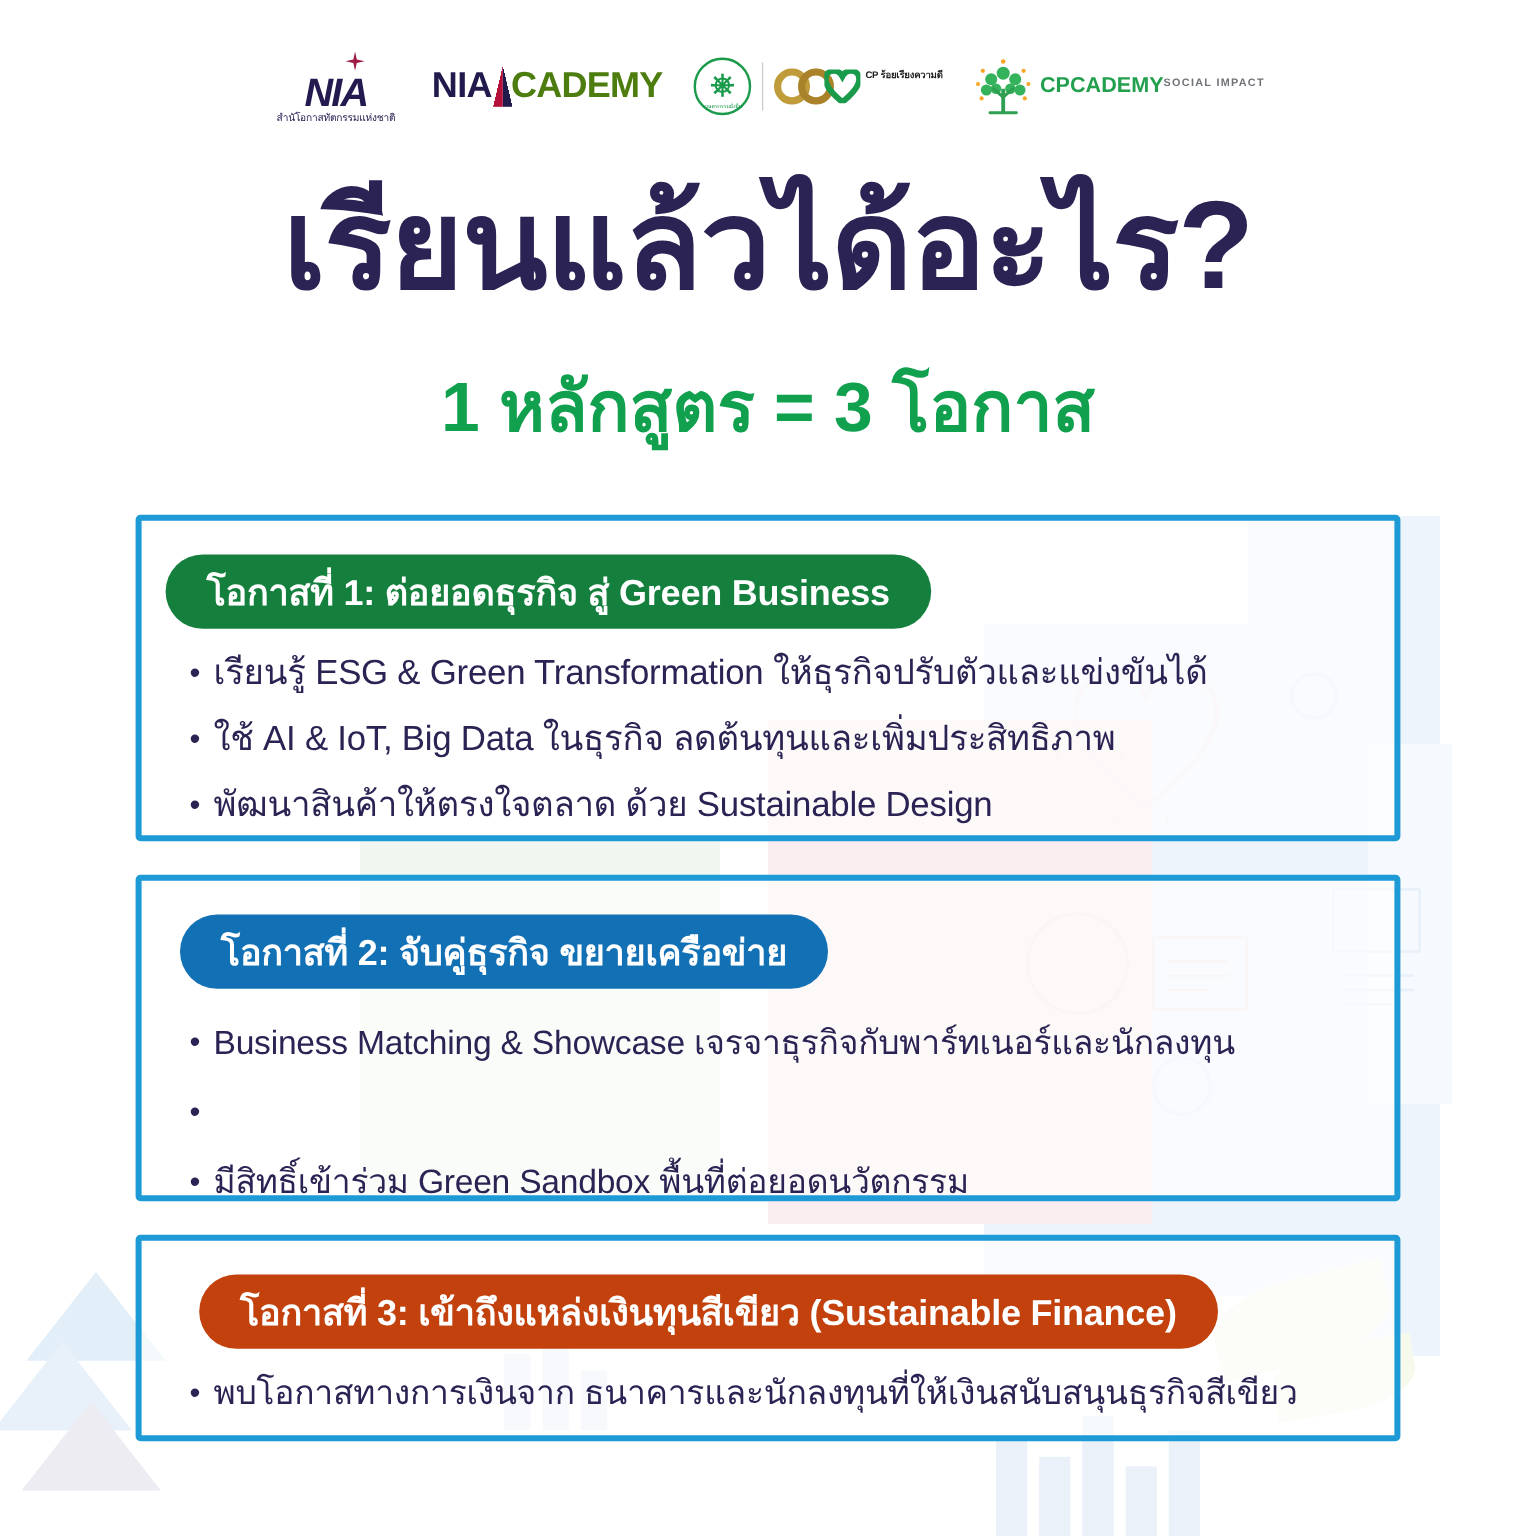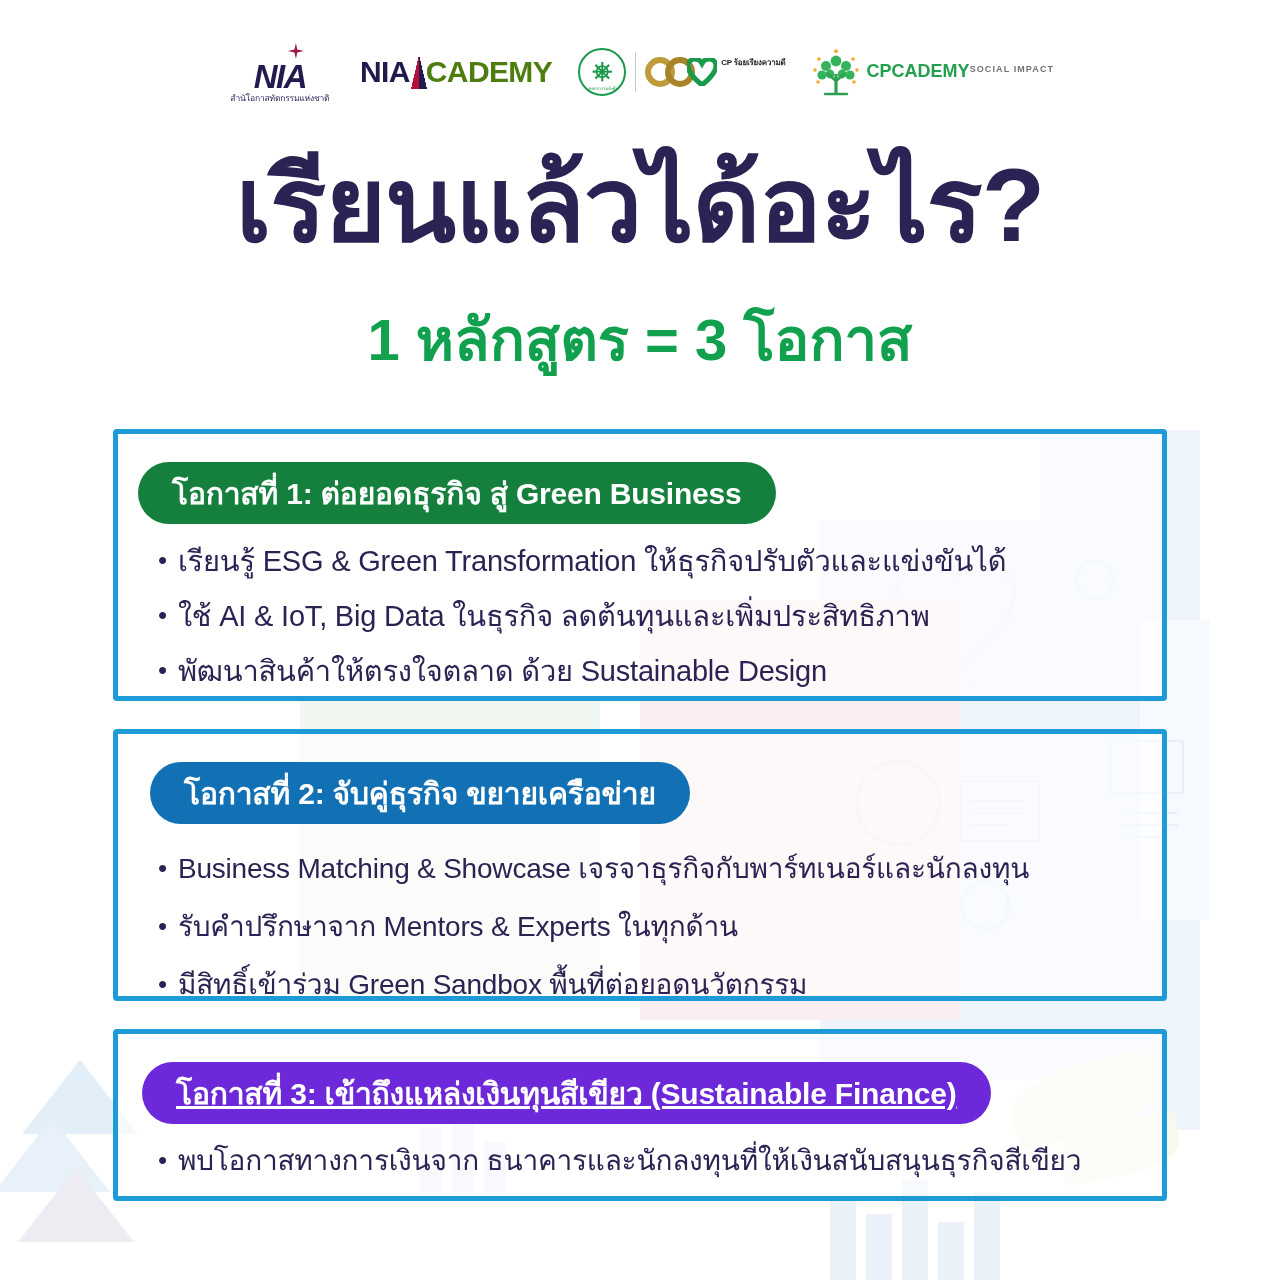--- a/index.html
+++ b/index.html
@@ -327,21 +327,21 @@
     height: 62px;
     box-sizing: border-box;
     color: #ffffff;
     font-size: 30px;
     font-weight: 700;
     white-space: nowrap;
     letter-spacing: -0.2px;
   }
   #card-1 .pill { background: #15803d; }
   #card-2 .pill { background: #1270b5; left: 32px; }
-  #card-3 .pill { background: #6d28d9; left: 24px; text-decoration: underline; }
+  #card-3 .pill { background: #c2410c; left: 48px; }
 
   .bullets {
     position: absolute;
     left: 40px;
     right: 26px;
     top: 110px;
   }
   #card-2 .bullets { left: 40px; top: 118px; }
   #card-3 .bullets { left: 40px; top: 110px; }
 
@@ -503,21 +503,20 @@
 
   <div class="card" id="card-2">
     <div class="pill">โอกาสที่ 2: จับคู่ธุรกิจ ขยายเครือข่าย</div>
     <div class="bullets">
       <div class="bullet">
         <span class="bullet-dot">•</span>
         <span>Business Matching &amp; Showcase เจรจาธุรกิจกับพาร์ทเนอร์และนักลงทุน</span>
       </div>
       <div class="bullet">
         <span class="bullet-dot">•</span>
-        <span>รับคำปรึกษาจาก Mentors &amp; Experts ในทุกด้าน</span>
       </div>
       <div class="bullet">
         <span class="bullet-dot">•</span>
         <span>มีสิทธิ์เข้าร่วม Green Sandbox พื้นที่ต่อยอดนวัตกรรม</span>
       </div>
     </div>
   </div>
 
   <div class="card" id="card-3">
     <div class="pill">โอกาสที่ 3: เข้าถึงแหล่งเงินทุนสีเขียว (Sustainable Finance)</div>

